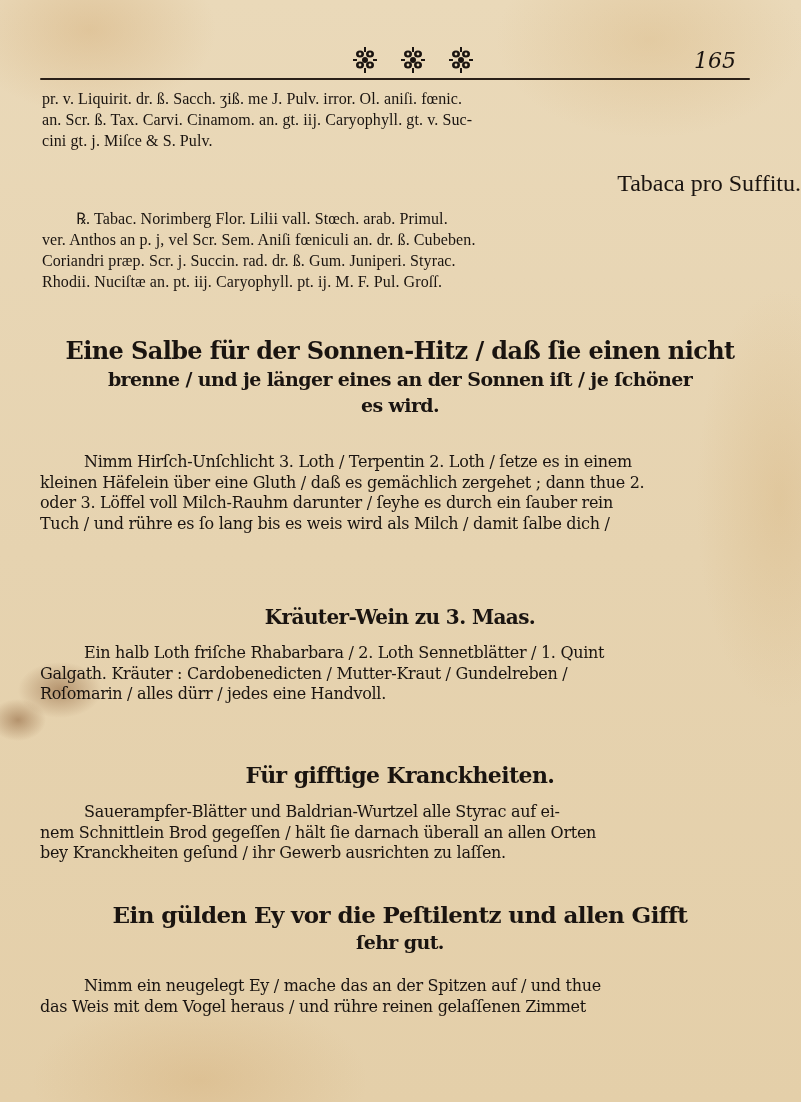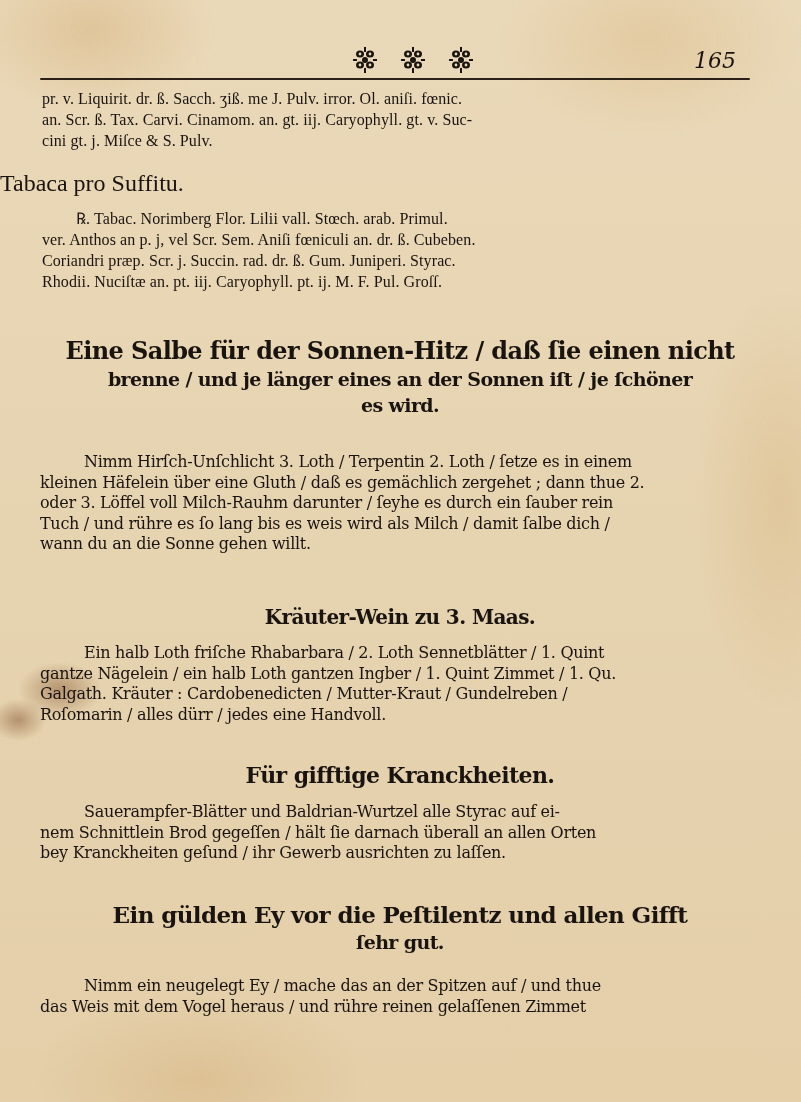--- a/index.html
+++ b/index.html
@@ -35,21 +35,21 @@
     }
     .latin {
       font-family: "Liberation Serif", serif;
       font-size: 16px; line-height: 21px;
       position: absolute; left: 42px; width: 720px;
       text-align: justify; letter-spacing: 0.1px;
     }
     .latin p { margin: 0; }
     .latin .indent { text-indent: 34px; }
     .latin-title {
-      position: absolute; left: 0; width: 801px; text-align: left;
+      position: absolute; left: 0; width: 801px; text-align: right;
       font-family: "Liberation Serif", serif; font-size: 24px;
     }
     .heading {
       position: absolute; left: 30px; width: 740px; text-align: center;
       font-family: "DejaVu Serif", serif; font-weight: bold; letter-spacing: -0.6px;
     }
     .body-text {
       position: absolute; left: 40px; width: 720px;
       font-family: "DejaVu Serif", serif; font-weight: normal;
       font-size: 16px; line-height: 20.5px; letter-spacing: -0.3px;
@@ -150,27 +150,25 @@
   <div class="heading" style="top:336px; font-size:24px; line-height:30px;">
     <div>Eine Salbe für der Sonnen-Hitz / daß ſie einen nicht</div>
     <div style="font-size:19px; line-height:26px;">brenne / und je länger eines an der Sonnen iſt / je ſchöner</div>
     <div style="font-size:19px; line-height:26px;">es wird.</div>
   </div>
   <div class="body-text" style="top:452px;">
     <p class="indent">Nimm Hirſch-Unſchlicht 3. Loth / Terpentin 2. Loth / ſetze es in einem</p>
     <p>kleinen Häfelein über eine Gluth / daß es gemächlich zergehet ; dann thue 2.</p>
     <p>oder 3. Löffel voll Milch-Rauhm darunter / ſeyhe es durch ein ſauber rein</p>
     <p>Tuch / und rühre es ſo lang bis es weis wird als Milch / damit ſalbe dich /</p>
-    <p>wann du an die Sonne gehen willt.</p>
   </div>
 
   <div class="heading" style="top:602px; font-size:20px; line-height:30px;">Kräuter-Wein zu 3. Maas.</div>
   <div class="body-text" style="top:643px;">
     <p class="indent">Ein halb Loth friſche Rhabarbara / 2. Loth Sennetblätter / 1. Quint</p>
-    <p>gantze Nägelein / ein halb Loth gantzen Ingber / 1. Quint Zimmet / 1. Qu.</p>
     <p>Galgath. Kräuter : Cardobenedicten / Mutter-Kraut / Gundelreben /</p>
     <p>Roſomarin / alles dürr / jedes eine Handvoll.</p>
   </div>
 
   <div class="heading" style="top:760px; font-size:22px; line-height:30px;">Für gifftige Kranckheiten.</div>
   <div class="body-text" style="top:802px;">
     <p class="indent">Sauerampfer-Blätter und Baldrian-Wurtzel alle Styrac auf ei-</p>
     <p>nem Schnittlein Brod gegeſſen / hält ſie darnach überall an allen Orten</p>
     <p>bey Kranckheiten geſund / ihr Gewerb ausrichten zu laſſen.</p>
   </div>

